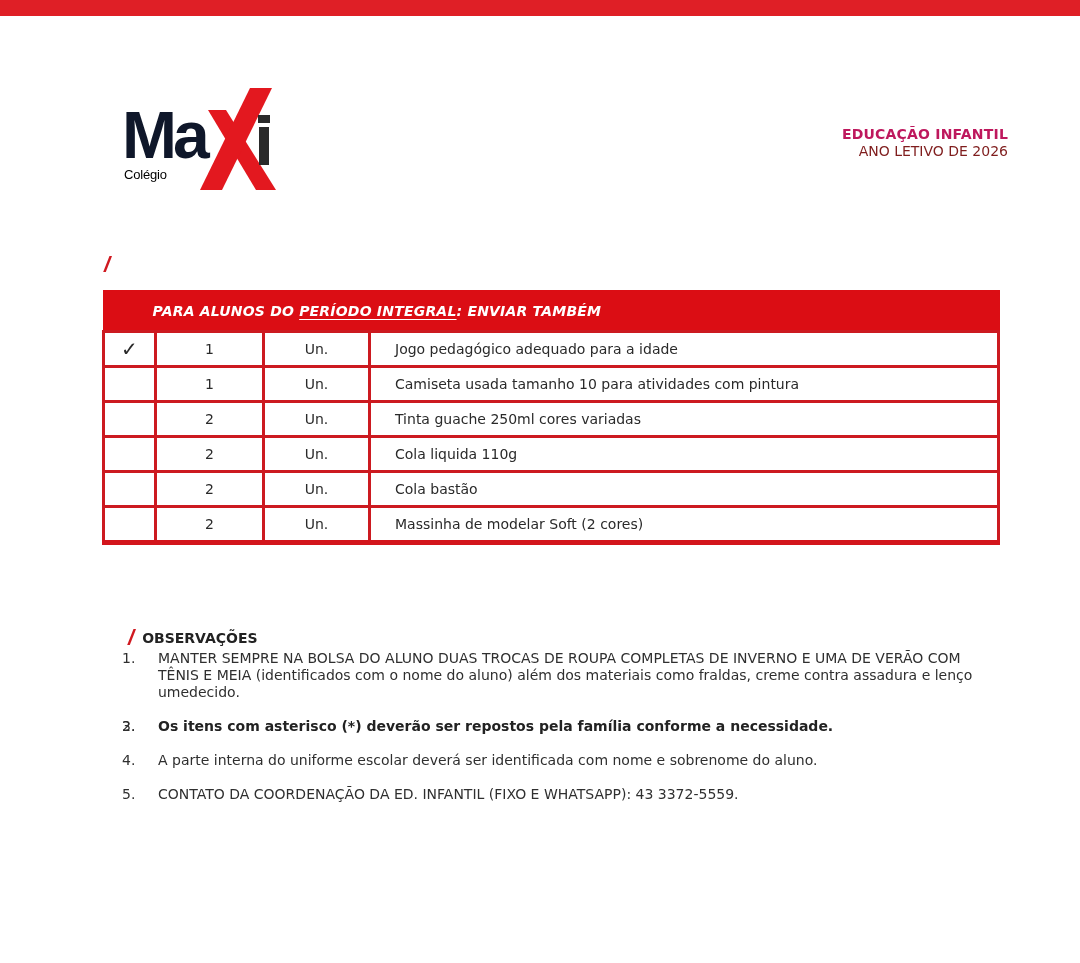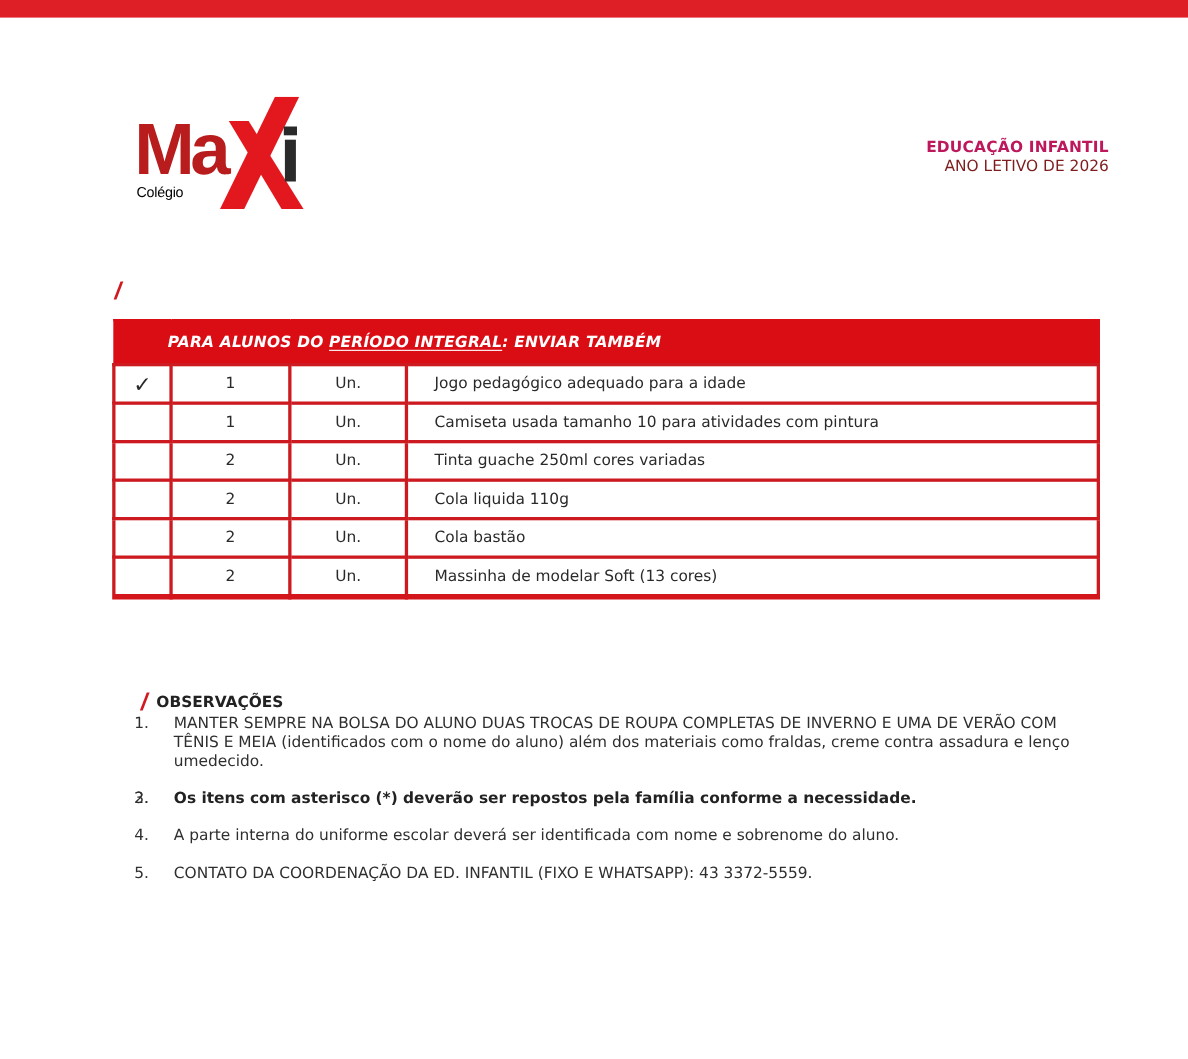--- a/index.html
+++ b/index.html
@@ -6,21 +6,21 @@
   body {
     width: 1080px; height: 963px; background: #ffffff; position: relative; overflow: hidden;
     font-family: "DejaVu Sans", "Liberation Sans", sans-serif; color: #2b2b2b;
   }
   .top-bar { position: absolute; left: 0; top: 0; width: 1080px; height: 16px; background: #df1f26; }
 
   
   .logo { position: absolute; left: 118px; top: 88px; width: 165px; height: 105px; }
   .logo-text-ma {
     position: absolute; left: 4px; top: 14px; font-family: "Liberation Sans", sans-serif;
-    font-weight: bold; font-size: 66px; letter-spacing: -4px; color: #b91c1c; line-height: 66px;
+    font-weight: bold; font-size: 66px; letter-spacing: -4px; color: #0f172a; line-height: 66px;
   }
   .logo-x { position: absolute; left: 70px; top: 0px; width: 90px; height: 102px; }
   .logo-i-dot { position: absolute; left: 140px; top: 27px; width: 12px; height: 8px; background: #2a2a2a; }
   .logo-i-stem { position: absolute; left: 141px; top: 39px; width: 10px; height: 38px; background: #2a2a2a; }
   .logo-sub {
     position: absolute; left: 6px; top: 79px; font-family: "Liberation Sans", sans-serif;
     font-size: 13px; color: #000000; letter-spacing: -0.2px;
   }
 
   
@@ -121,21 +121,21 @@
       <tr>
         <td class="c-check"></td>
         <td class="c-qty">2</td>
         <td class="c-unit">Un.</td>
         <td class="c-desc">Cola bastão</td>
       </tr>
       <tr>
         <td class="c-check"></td>
         <td class="c-qty">2</td>
         <td class="c-unit">Un.</td>
-        <td class="c-desc">Massinha de modelar Soft (13 cores)</td>
+        <td class="c-desc">Massinha de modelar Soft (2 cores)</td>
       </tr>
     </tbody>
 </table>
 
 <div class="obs-title">
   <span class="slash">/</span><span>OBSERVAÇÕES</span>
 </div>
 
 <ol class="obs-list" id="obs">
     <li class="obs-item"><span class="num">1.</span><span class="txt">MANTER SEMPRE NA BOLSA DO ALUNO DUAS TROCAS DE ROUPA COMPLETAS DE INVERNO E UMA DE VERÃO COM TÊNIS E MEIA (identificados com o nome do aluno) além dos materiais como fraldas, creme contra assadura e lenço umedecido.</span></li>

